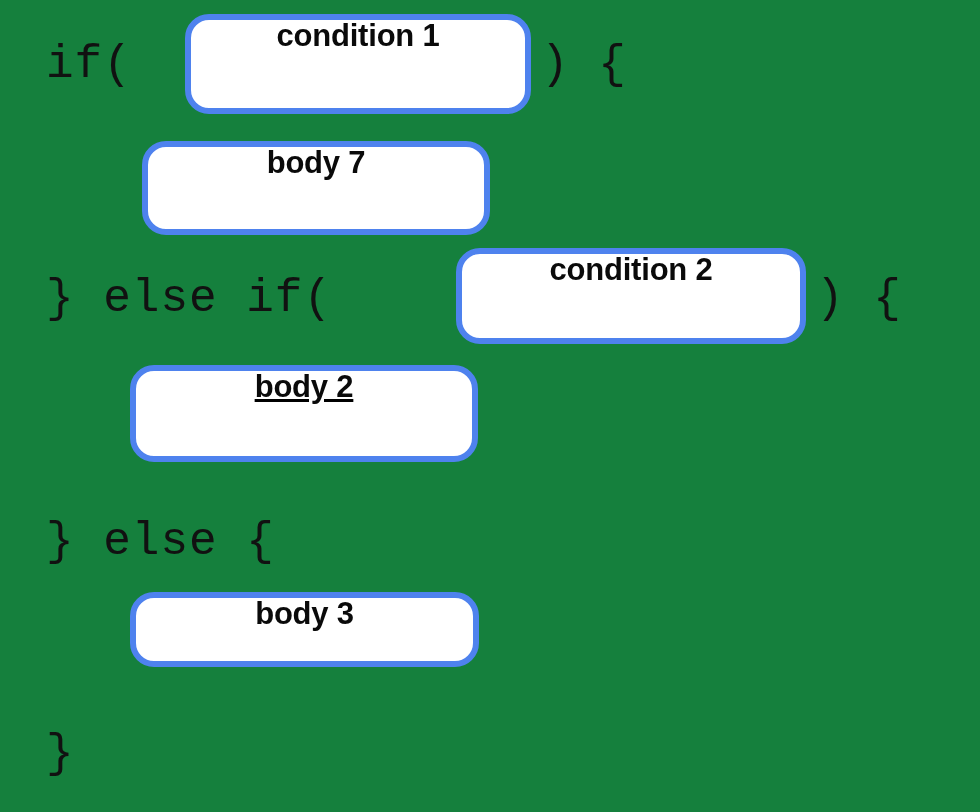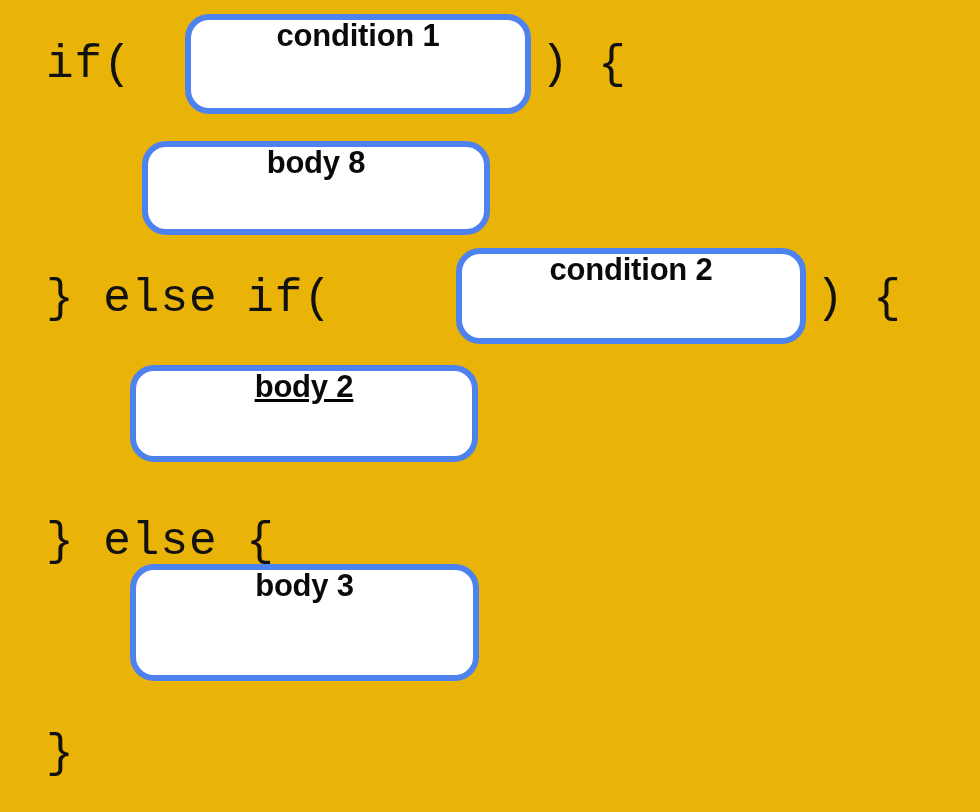--- a/index.html
+++ b/index.html
@@ -59,37 +59,37 @@
   #code-line-1-tail { left: 541px; top: 42px;  }
   #code-line-3      { left: 46px;  top: 276px; }
   #code-line-3-tail { left: 816px; top: 276px; }
   #code-line-5      { left: 46px;  top: 503px; }
   #code-line-7      { left: 46px;  top: 731px; }
 
   #slot-condition-1 { left: 185px; top: 14px;  width: 346px; height: 100px; }
   #slot-body-1      { left: 142px; top: 141px; width: 348px; height: 94px;  }
   #slot-condition-2 { left: 456px; top: 248px; width: 350px; height: 96px;  }
   #slot-body-2      { left: 130px; top: 365px; width: 348px; height: 97px; text-decoration: underline;  }
-  #slot-body-3      { left: 130px; top: 564px; width: 349px; height: 117px;  }
+  #slot-body-3      { left: 130px; top: 592px; width: 349px; height: 75px;  }
 </style>
 </head>
 <body style="background: rgb(255, 255, 255);">
 
-<div id="canvas" style="background: #eab308;">
+<div id="canvas" style="background: #15803d;">
 
   <span class="code" id="code-line-1" style="color: rgb(17, 17, 17);">if(</span>
 
   <div class="slot" id="slot-condition-1" style="border-color: rgb(78, 130, 238);">
     <span class="slot-label" style="color: rgb(10, 10, 10);">condition 1</span>
   </div>
 
   <span class="code" id="code-line-1-tail" style="color: rgb(17, 17, 17);">) {</span>
 
   <div class="slot" id="slot-body-1" style="border-color: rgb(78, 130, 238);">
-    <span class="slot-label" style="color: rgb(10, 10, 10);">body 8</span>
+    <span class="slot-label" style="color: rgb(10, 10, 10);">body 7</span>
   </div>
 
   <span class="code" id="code-line-3" style="color: rgb(17, 17, 17); font-family: Liberation Mono, monospace;">} else if(</span>
 
   <div class="slot" id="slot-condition-2" style="border-color: rgb(78, 130, 238);">
     <span class="slot-label" style="color: rgb(10, 10, 10);">condition 2</span>
   </div>
 
   <span class="code" id="code-line-3-tail" style="color: rgb(17, 17, 17);">) {</span>
 

